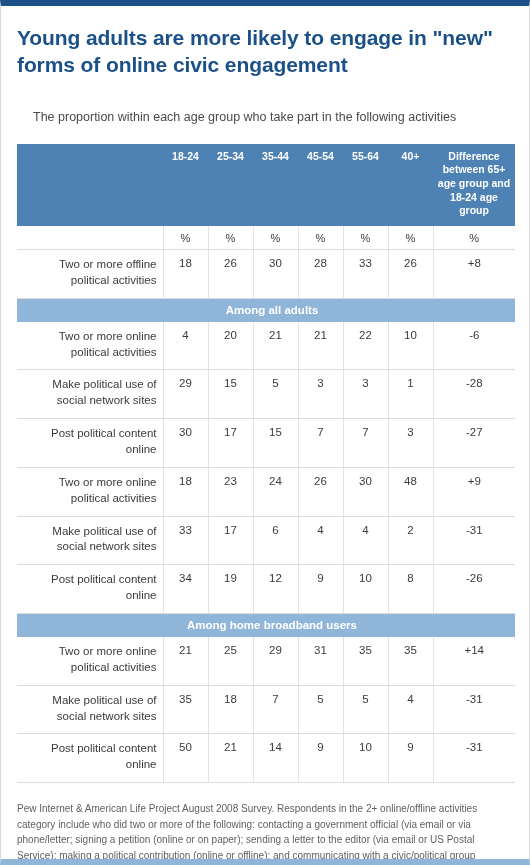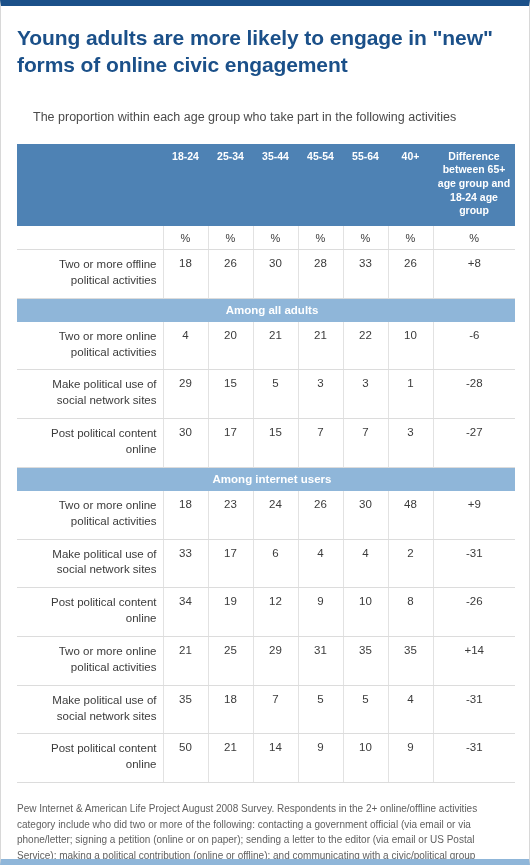--- a/index.html
+++ b/index.html
@@ -206,23 +206,20 @@
           <tr class="data-row">
             <td class="rowlabel">Post political content online</td>
             <td>30</td>
             <td>17</td>
             <td>15</td>
             <td>7</td>
             <td>7</td>
             <td>3</td>
             <td>-27</td>
           </tr>
-          <tr class="section-row">
-            <td colspan="8">Among internet users</td>
-          </tr>
           <tr class="data-row">
             <td class="rowlabel">Two or more online political activities</td>
             <td>18</td>
             <td>23</td>
             <td>24</td>
             <td>26</td>
             <td>30</td>
             <td>48</td>
             <td>+9</td>
           </tr>
@@ -239,20 +236,23 @@
           <tr class="data-row">
             <td class="rowlabel">Post political content online</td>
             <td>34</td>
             <td>19</td>
             <td>12</td>
             <td>9</td>
             <td>10</td>
             <td>8</td>
             <td>-26</td>
           </tr>
+          <tr class="section-row">
+            <td colspan="8">Among home broadband users</td>
+          </tr>
           <tr class="data-row">
             <td class="rowlabel">Two or more online political activities</td>
             <td>21</td>
             <td>25</td>
             <td>29</td>
             <td>31</td>
             <td>35</td>
             <td>35</td>
             <td>+14</td>
           </tr>

